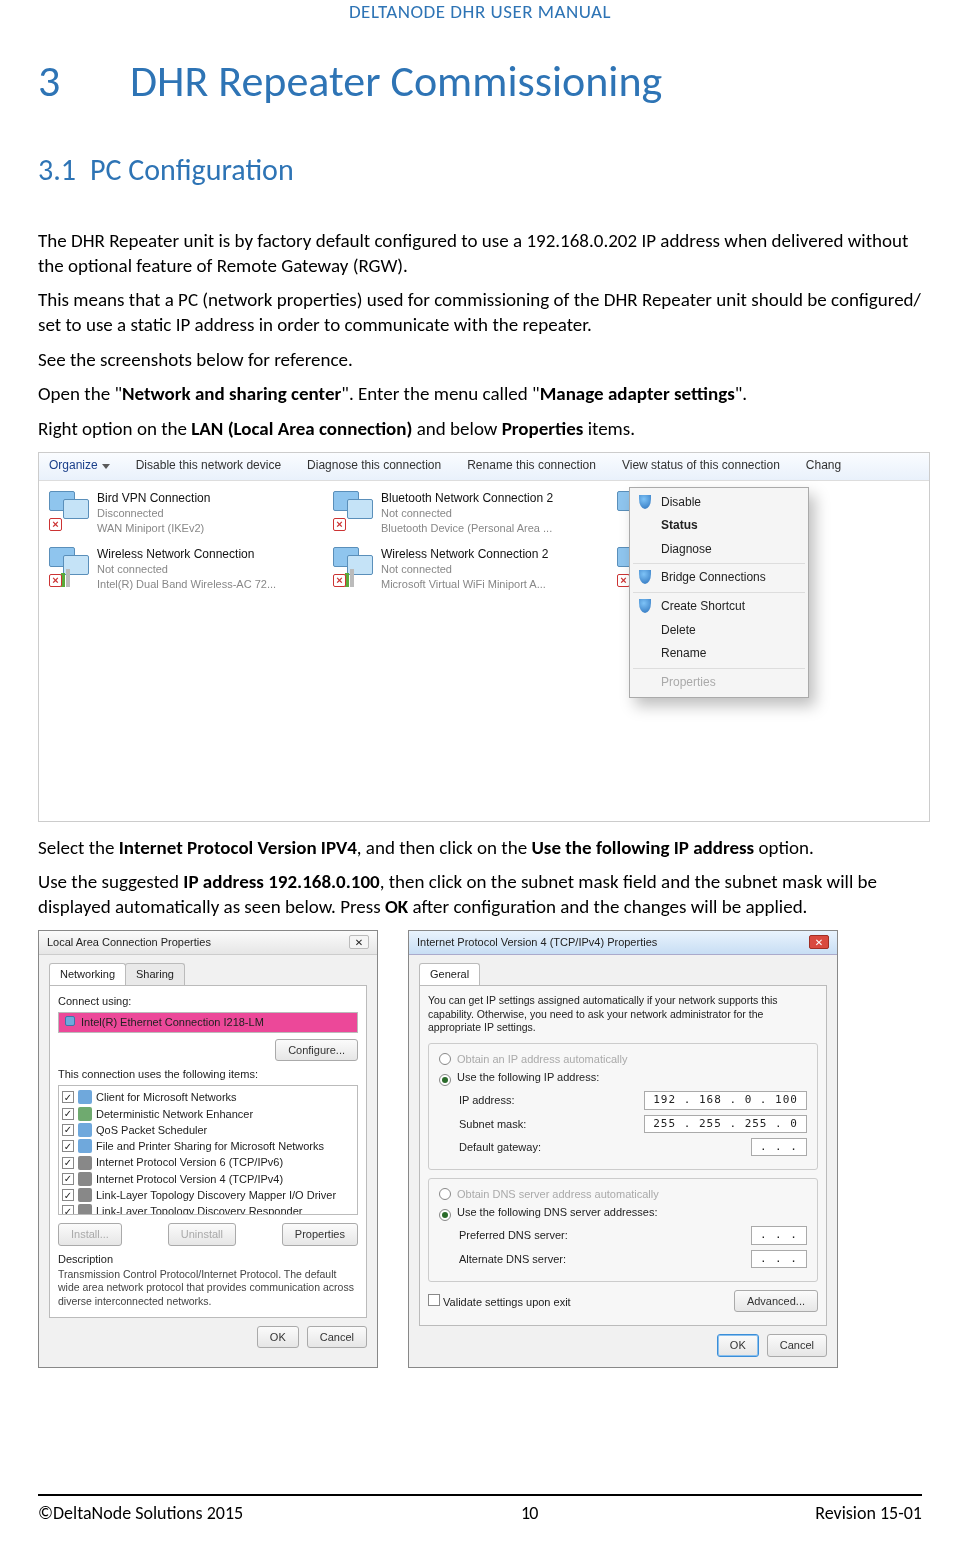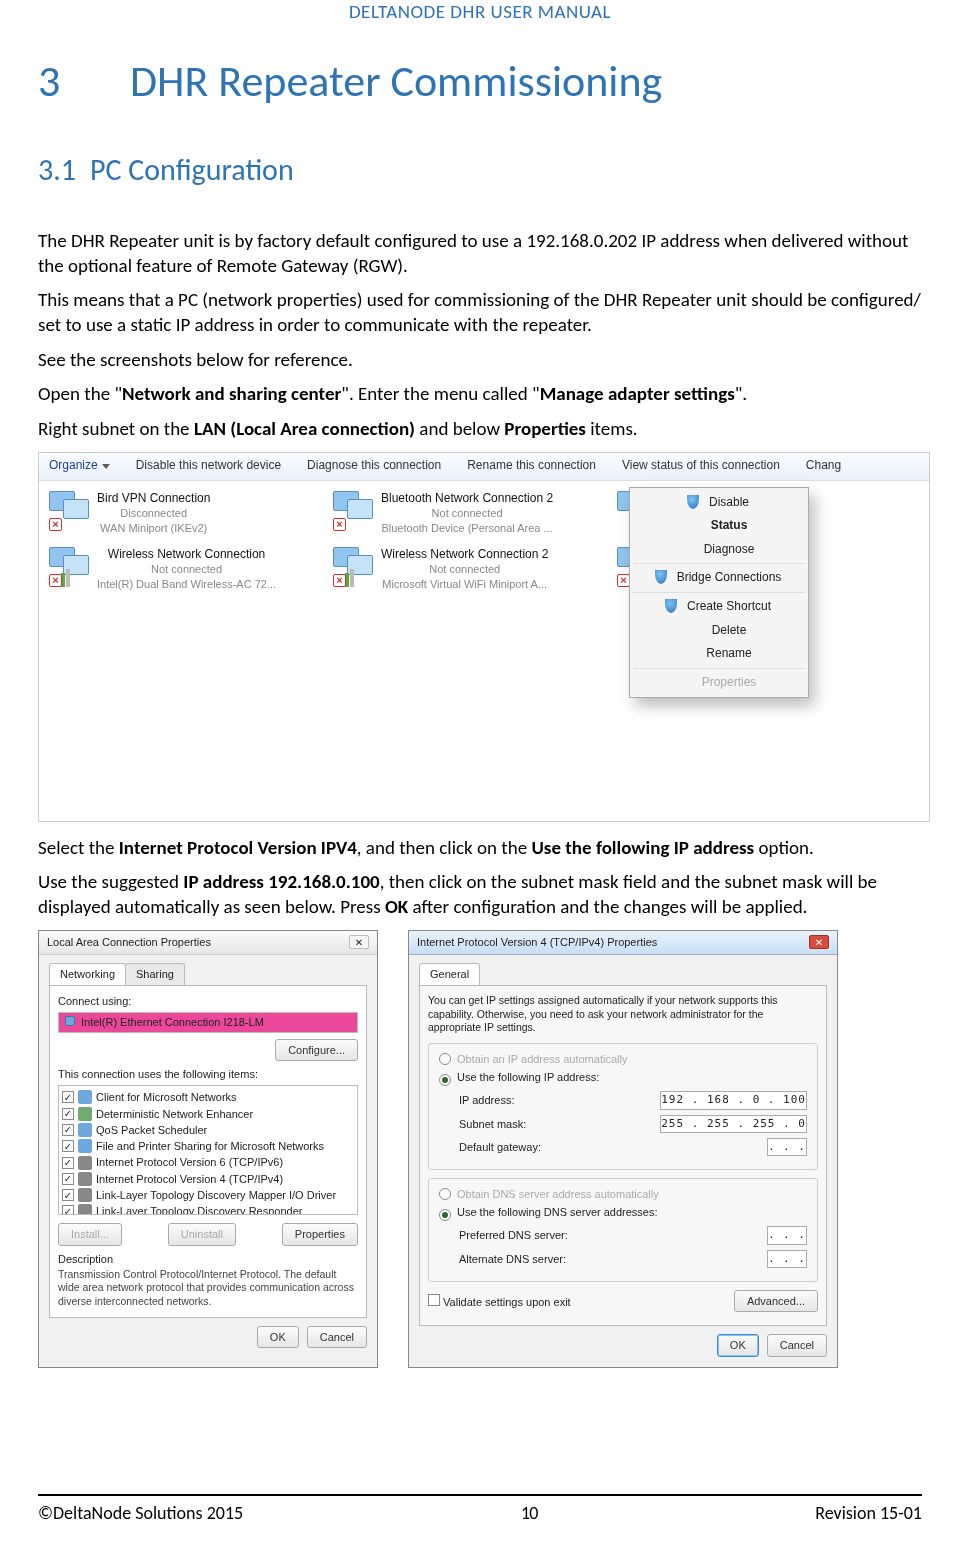--- a/index.html
+++ b/index.html
@@ -35,21 +35,20 @@
 
   
   .ss1 {
     width: 892px;
     border: 1px solid #ccc;
     margin: 10px 0 14px 0;
     font-size: 12px;
     font-family: "Segoe UI", Tahoma, sans-serif;
     color: #333;
     background: #fff;
-    text-align: center;
   }
   .ss1-toolbar {
     display: flex;
     align-items: center;
     gap: 26px;
     padding: 0 10px;
     height: 28px;
     background: linear-gradient(#fafcff,#e9f1fb);
     border-bottom: 1px solid #ddd;
     font-size: 12px;
@@ -105,21 +104,21 @@
   .cb{width:12px;height:12px;border:1px solid #888;display:inline-flex;align-items:center;justify-content:center;font-size:10px;background:#fff;flex-shrink:0;}
   .ic{width:14px;height:14px;flex-shrink:0;border-radius:2px;}
   .btn{display:inline-block;padding:3px 12px;border:1px solid #aaa;border-radius:3px;background:linear-gradient(#fbfbfb,#e6e6e6);font-size:11px;color:#333;}
   .btn.dis{color:#aaa;}
   .btn.primary{border-color:#3b8ed8;box-shadow:0 0 0 1px #8ac0ee inset;}
   .btn-row{display:flex;gap:8px;justify-content:flex-end;margin-top:8px;}
   .group{border:1px solid #ccc;border-radius:3px;padding:8px 10px;margin-bottom:8px;background:#f7f7f7;}
   .radio{width:12px;height:12px;border:1px solid #888;border-radius:50%;display:inline-flex;align-items:center;justify-content:center;background:#fff;margin-right:6px;flex-shrink:0;vertical-align:-2px;}
   .radio.on::after{content:"";width:6px;height:6px;background:#2b6b2b;border-radius:50%;}
   .iplabel{width:150px;display:inline-block;}
-  .ipbox{border:1px solid #aaa;background:#fff;padding:1px 0;font-family:monospace;letter-spacing:1px;}
+  .ipbox{border:1px solid #aaa;background:#fff;padding:1px 8px;font-family:monospace;letter-spacing:1px;}
 
   .footer {
     position:absolute; bottom:16px; left:38px; right:38px;
     display:flex; justify-content:space-between;
     border-top:2px solid #000; padding-top:6px;
     font-size:18px;
   }
   .footer .pg{ letter-spacing:-1px;}
 </style>
 </head>
@@ -138,21 +137,21 @@
     <div class="h2-text">PC Configuration</div>
   </div>
 
   <p class="para">The DHR Repeater unit is by factory default configured to use a 192.168.0.202 IP address when delivered without the optional feature of Remote Gateway (RGW).</p>
   <p class="para">This means that a PC (network properties) used for commissioning of the DHR Repeater unit should be configured/ set to use a static IP address in order to communicate with the repeater.</p>
   <p class="para">See the screenshots below for reference.</p>
   <p class="para">
     <span>Open the "</span><b>Network and sharing center</b><span>". Enter the menu called "</span><b>Manage adapter settings</b><span>".</span>
   </p>
   <p class="para">
-    <span>Right subnet on the </span><b>LAN (Local Area connection)</b><span> and below </span><b>Properties</b><span> items.</span>
+    <span>Right option on the </span><b>LAN (Local Area connection)</b><span> and below </span><b>Properties</b><span> items.</span>
   </p>
 
   <div class="ss1">
     <div class="ss1-toolbar">
       <span class="org"><span>Organize</span><span class="arrow-down"></span></span>
       <span>Disable this network device</span>
       <span>Diagnose this connection</span>
       <span>Rename this connection</span>
       <span>View status of this connection</span>
       <span>Chang</span>

